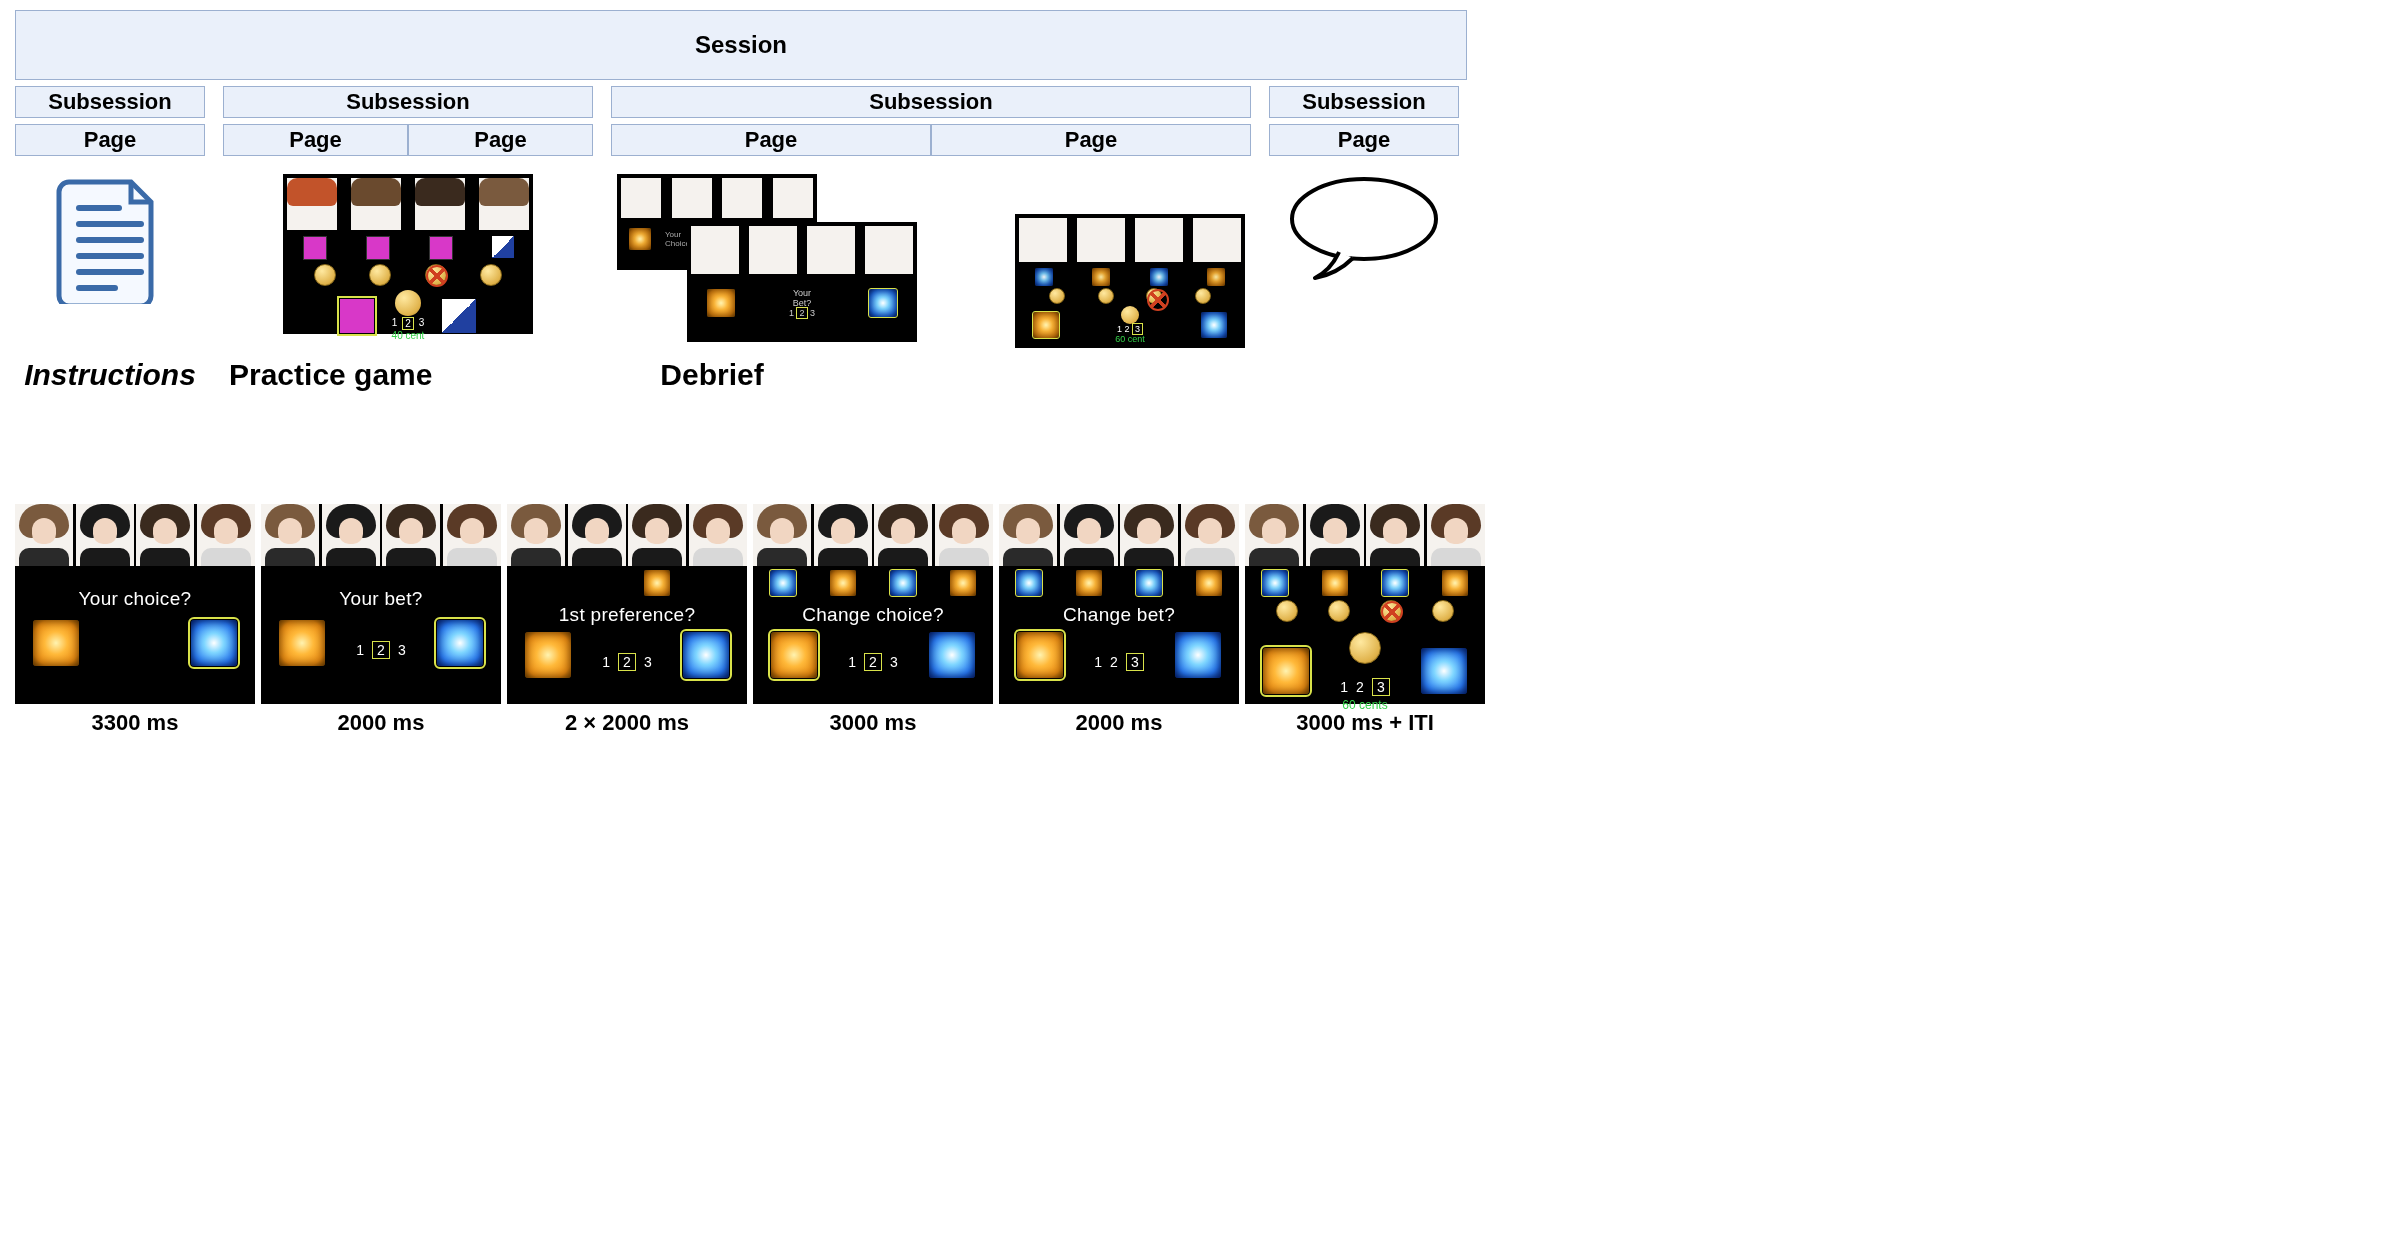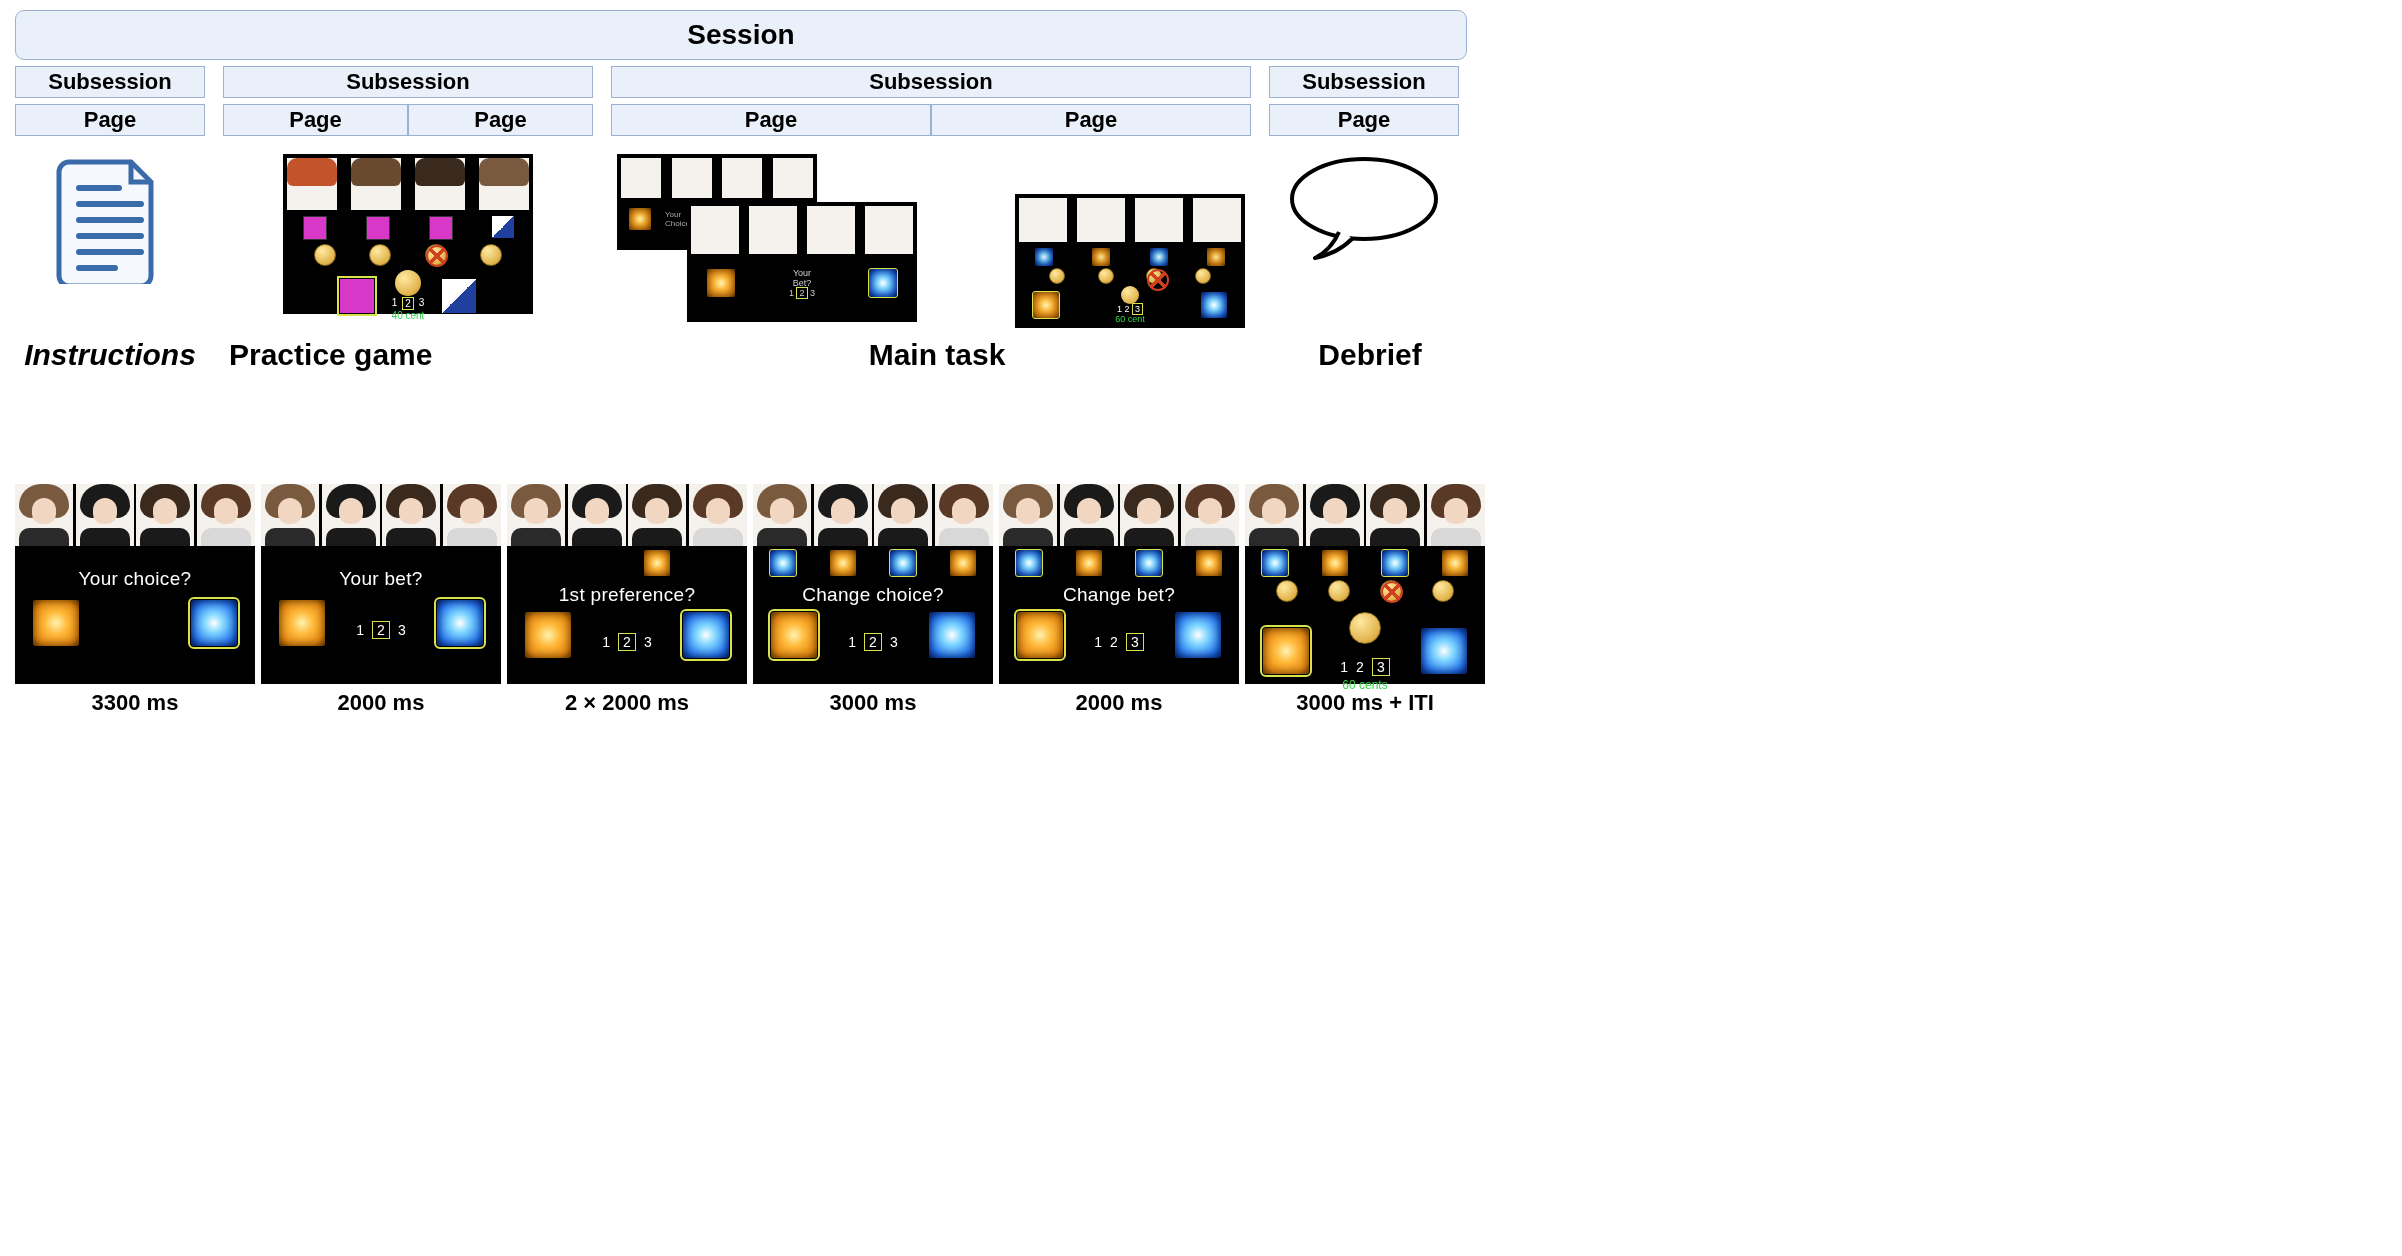--- a/index.html
+++ b/index.html
@@ -1,18 +1,18 @@
 <!DOCTYPE html>
 <html><head>
 <meta charset="utf-8">
 <style>
   html,body{margin:0;padding:0;background:#fff;font-family:Arial,Helvetica,sans-serif;color:#000;}
   .wrap{width:1500px;padding:10px 15px;box-sizing:border-box;}
   .box{background:#eaf0fa;border:1.5px solid #9cb0d0;text-align:center;font-weight:700;box-sizing:border-box;}
-  .session{font-size:28px;padding:8px 0;border-radius:9px;}
+  .session{font-size:24px;padding:20px 0;}
   .row{display:flex;gap:18px;margin-top:6px;}
   .sub{font-size:22px;padding:2px 0;}
   .pagerow{display:flex;gap:18px;margin-top:6px;}
   .pagegroup{display:flex;gap:0;}
   .page{font-size:22px;padding:2px 9px;border:1.5px solid #9cb0d0;background:#eaf0fa;font-weight:700;text-align:center;box-sizing:border-box;}
   .icons{display:flex;gap:18px;margin-top:18px;align-items:flex-start;}
   .iconcell{display:flex;flex-direction:column;align-items:center;justify-content:flex-start;gap:16px;}
   .labels{display:flex;gap:18px;margin-top:14px;}
   .lbl{font-size:30px;font-weight:700;text-align:center;}
   
@@ -211,21 +211,20 @@
         <ellipse cx="80" cy="45" rx="72" ry="40" fill="#fff" stroke="#000" stroke-width="4"></ellipse>
         <path d="M55 78 q-8 18 -24 26 q22 -4 38 -20" fill="#fff" stroke="#000" stroke-width="4" stroke-linejoin="round"></path>
       </svg>
     </div>
   </div>
 </div>
 
 <div class="labels">
   <div class="lbl" style="width:190px;font-style:italic;">Instructions</div>
   <div class="lbl" style="width:370px;text-align:left;padding-left:6px;">Practice game</div>
-  <div class="lbl" style="width:640px;">Main task</div>
   <div class="lbl" style="width:190px;">Debrief</div>
 </div>
 
 <div class="panels" id="panels">
       <div class="panel">
         <div class="screen">
           <div class="faces">
             <div class="face">
               <div class="hair" style="background: rgb(122, 90, 62);"></div>
               <div class="head"></div>

